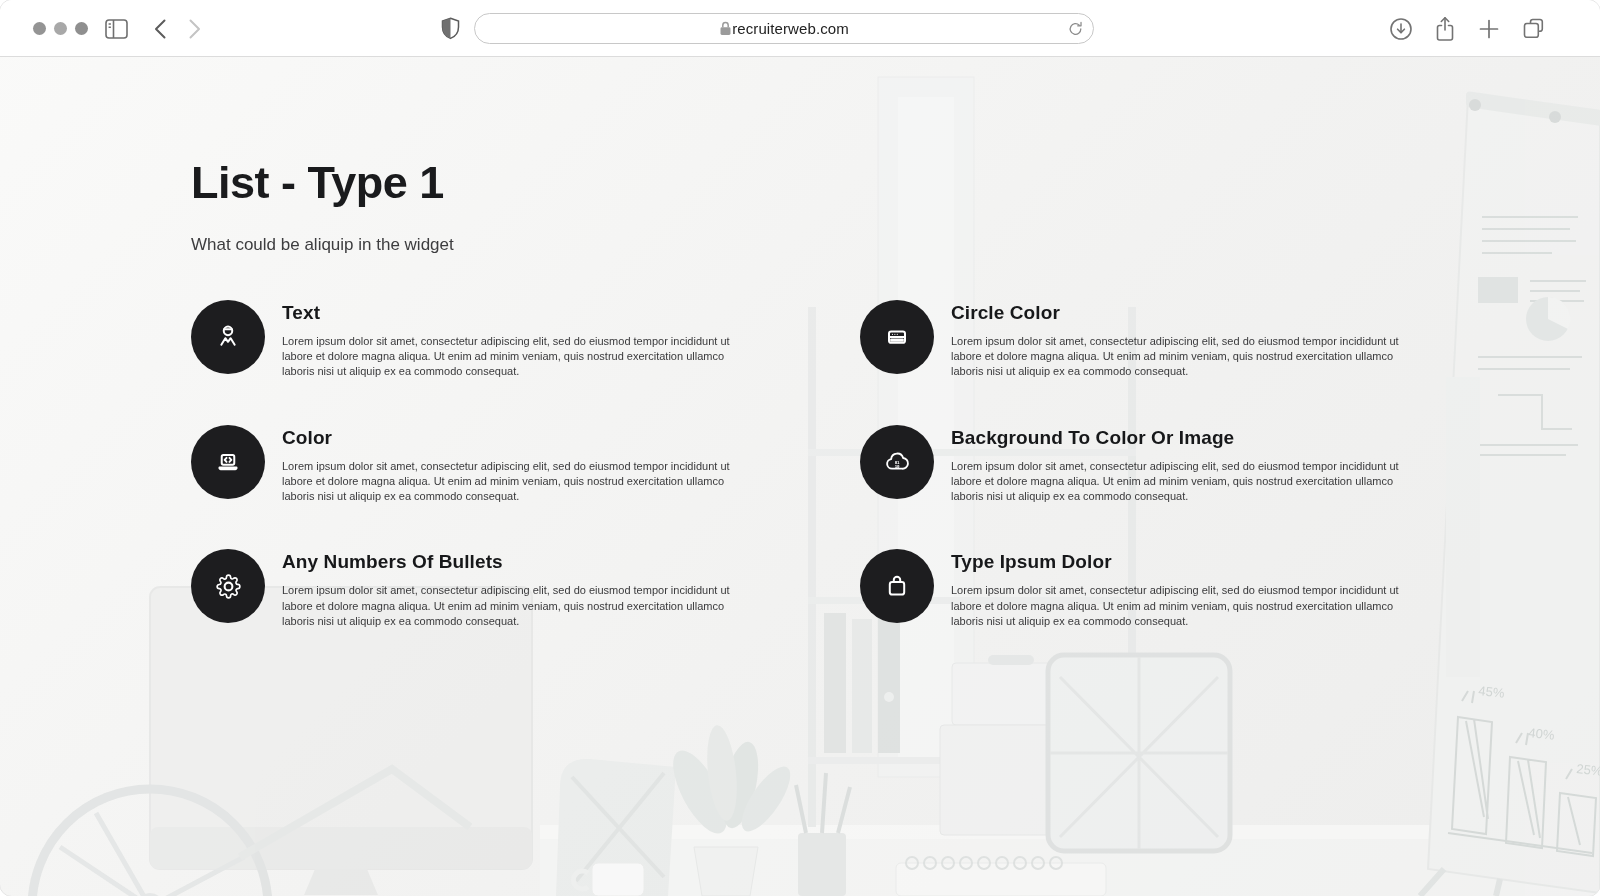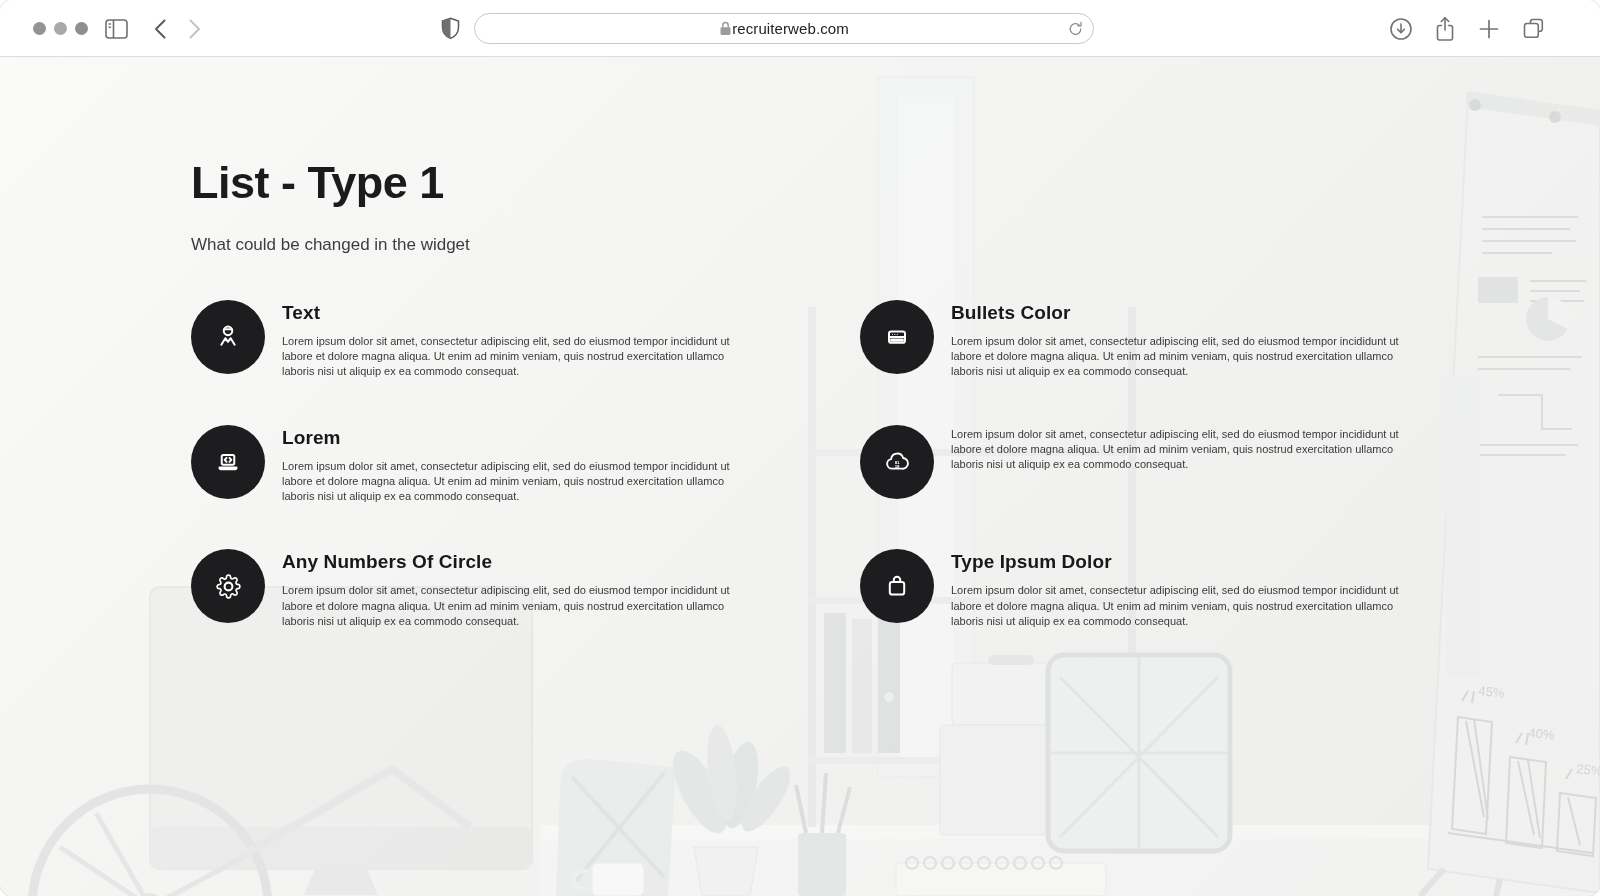--- a/index.html
+++ b/index.html
@@ -232,21 +232,21 @@
     <text x="1528" y="680" font-size="13" fill="#bfc7c5" transform="rotate(6 1528 680)">40%</text>
     <text x="1576" y="716" font-size="13" fill="#bfc7c5" transform="rotate(6 1576 716)">25%</text>
 
     <path d="M1444 812 L1420 839 M1500 822 L1496 839" stroke="#dadedd" stroke-width="6"></path>
 
     <rect x="1446" y="320" width="34" height="300" fill="#eef0ef"></rect>
   </svg>
 
   <div class="content">
     <h1 class="page-title">List - Type 1</h1>
-    <div class="page-subtitle">What could be changed in the widget</div>
+    <div class="page-subtitle">What could be aliquip in the widget</div>
 
     <div class="grid">
 
       <div class="item">
         <div class="item-circle">
           <svg width="32" height="32" viewBox="0 0 24 24" fill="none" stroke="#ffffff" stroke-width="1.5" stroke-linecap="round" stroke-linejoin="round">
             <circle cx="12" cy="7.4" r="3.2"></circle>
             <path d="M9.1 6.2 h5.8"></path>
             <path d="M7 17.8 L10 12.9 L12 15.6 L14 12.9 L17 17.8"></path>
           </svg>
@@ -262,62 +262,63 @@
           <svg width="32" height="32" viewBox="0 0 24 24" fill="none" stroke="#ffffff" stroke-width="1.5" stroke-linejoin="round">
             <rect x="6" y="7.8" width="12" height="8.6" rx="1.6"></rect>
             <line x1="6" y1="12" x2="18" y2="12"></line>
             <rect x="6.9" y="13.2" width="10.2" height="2.4" rx="0.6" fill="#ffffff" stroke="none"></rect>
             <circle cx="8.6" cy="10" r="0.45" fill="#ffffff" stroke="none"></circle>
             <circle cx="10.4" cy="10" r="0.45" fill="#ffffff" stroke="none"></circle>
             <circle cx="12.2" cy="10" r="0.45" fill="#ffffff" stroke="none"></circle>
           </svg>
         </div>
         <div class="item-text">
-          <div class="item-title">Bullets Color</div>
+          <div class="item-title">Circle Color</div>
           <div class="item-body">Lorem ipsum dolor sit amet, consectetur adipiscing elit, sed do eiusmod tempor incididunt ut labore et dolore magna aliqua. Ut enim ad minim veniam, quis nostrud exercitation ullamco laboris nisi ut aliquip ex ea commodo consequat.</div>
         </div>
       </div>
 
       <div class="item">
         <div class="item-circle">
           <svg width="32" height="32" viewBox="0 0 24 24" fill="none" stroke="#ffffff" stroke-width="1.5" stroke-linecap="round" stroke-linejoin="round">
             <rect x="7.3" y="6.8" width="9.4" height="7.2" rx="1.2"></rect>
             <polyline points="10.9,8.9 9.5,10.4 10.9,11.9"></polyline>
             <polyline points="13.1,8.9 14.5,10.4 13.1,11.9"></polyline>
             <path d="M5.6 16.2 h12.8 a1 1 0 0 1 -1 1.2 H6.6 a1 1 0 0 1 -1 -1.2 z"></path>
           </svg>
         </div>
         <div class="item-text">
-          <div class="item-title">Lorem</div>
+          <div class="item-title">Color</div>
           <div class="item-body">Lorem ipsum dolor sit amet, consectetur adipiscing elit, sed do eiusmod tempor incididunt ut labore et dolore magna aliqua. Ut enim ad minim veniam, quis nostrud exercitation ullamco laboris nisi ut aliquip ex ea commodo consequat.</div>
         </div>
       </div>
 
       <div class="item">
         <div class="item-circle">
           <svg width="32" height="32" viewBox="0 0 24 24" fill="none" stroke="#ffffff" stroke-width="1.4" stroke-linecap="round" stroke-linejoin="round">
             <path d="M15.8 17 H8.2 a3.6 3.6 0 0 1 -0.6 -7.15 A4.6 4.6 0 0 1 16.6 9 a3.2 3.2 0 0 1 -0.8 8 z"></path>
             <text x="12.1" y="13.2" font-size="3.1" fill="#ffffff" stroke="none" text-anchor="middle" font-family="DejaVu Sans Mono, monospace" font-weight="bold">01</text>
             <text x="12.1" y="16.4" font-size="3.1" fill="#ffffff" stroke="none" text-anchor="middle" font-family="DejaVu Sans Mono, monospace" font-weight="bold">10</text>
           </svg>
         </div>
         <div class="item-text">
+          <div class="item-title">Background To Color Or Image</div>
           <div class="item-body">Lorem ipsum dolor sit amet, consectetur adipiscing elit, sed do eiusmod tempor incididunt ut labore et dolore magna aliqua. Ut enim ad minim veniam, quis nostrud exercitation ullamco laboris nisi ut aliquip ex ea commodo consequat.</div>
         </div>
       </div>
 
       <div class="item">
         <div class="item-circle">
           <svg width="31" height="31" viewBox="0 0 24 24" fill="none" stroke="#ffffff" stroke-width="1.6" stroke-linecap="round" stroke-linejoin="round">
             <circle cx="12" cy="12" r="3"></circle>
             <path d="M19.4 15a1.65 1.65 0 0 0 .33 1.82l.06.06a2 2 0 0 1 0 2.83 2 2 0 0 1-2.83 0l-.06-.06a1.65 1.65 0 0 0-1.82-.33 1.65 1.65 0 0 0-1 1.51V21a2 2 0 0 1-2 2 2 2 0 0 1-2-2v-.09A1.65 1.65 0 0 0 9 19.4a1.65 1.65 0 0 0-1.82.33l-.06.06a2 2 0 0 1-2.83 0 2 2 0 0 1 0-2.83l.06-.06a1.65 1.65 0 0 0 .33-1.82 1.65 1.65 0 0 0-1.51-1H3a2 2 0 0 1-2-2 2 2 0 0 1 2-2h.09A1.65 1.65 0 0 0 4.6 9a1.65 1.65 0 0 0-.33-1.82l-.06-.06a2 2 0 0 1 0-2.83 2 2 0 0 1 2.83 0l.06.06a1.65 1.65 0 0 0 1.82.33H9a1.65 1.65 0 0 0 1-1.51V3a2 2 0 0 1 2-2 2 2 0 0 1 2 2v.09a1.65 1.65 0 0 0 1 1.51 1.65 1.65 0 0 0 1.82-.33l.06-.06a2 2 0 0 1 2.83 0 2 2 0 0 1 0 2.83l-.06.06a1.65 1.65 0 0 0-.33 1.82V9a1.65 1.65 0 0 0 1.51 1H21a2 2 0 0 1 2 2 2 2 0 0 1-2 2h-.09a1.65 1.65 0 0 0-1.51 1z" transform="translate(2.4 2.4) scale(0.8)"></path>
           </svg>
         </div>
         <div class="item-text">
-          <div class="item-title">Any Numbers Of Circle</div>
+          <div class="item-title">Any Numbers Of Bullets</div>
           <div class="item-body">Lorem ipsum dolor sit amet, consectetur adipiscing elit, sed do eiusmod tempor incididunt ut labore et dolore magna aliqua. Ut enim ad minim veniam, quis nostrud exercitation ullamco laboris nisi ut aliquip ex ea commodo consequat.</div>
         </div>
       </div>
 
       <div class="item">
         <div class="item-circle">
           <svg width="32" height="32" viewBox="0 0 24 24" fill="none" stroke="#ffffff" stroke-width="1.5" stroke-linecap="round" stroke-linejoin="round">
             <rect x="6.6" y="9" width="10.8" height="9.4" rx="1.8"></rect>
             <path d="M9.6 9 V7.4 a2.4 2.4 0 0 1 4.8 0 V9"></path>
           </svg>

